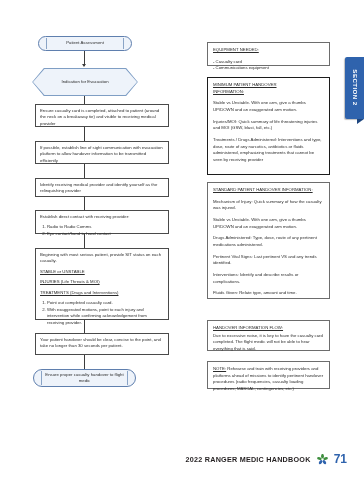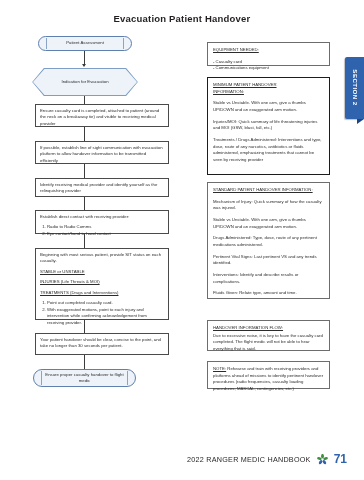--- a/index.html
+++ b/index.html
@@ -90,30 +90,29 @@
     border-left:2.5px solid transparent;border-right:2.5px solid transparent;
     border-top:3.5px solid #3c3c3c;
   }
 
   
   .footer{
     position:absolute;left:0;bottom:14px;width:364px;
     display:flex;align-items:center;justify-content:flex-end;padding-right:17px;
     box-sizing:border-box;gap:6px;
   }
-  .footer-text{font-size:7.2px;font-weight:normal;letter-spacing:.25px;color:#231f20;}
+  .footer-text{font-size:7.2px;font-weight:bold;letter-spacing:.25px;color:#231f20;}
   .footer-emblem{width:11px;height:11px;display:block;}
   .footer-page{font-size:12px;font-weight:bold;color:#2f63ad;}
 </style>
 </head>
 <body>
 
 <div class="page">
 
-  <div class="page-title">Evacuation Patient Handover</div>
 
   <div class="section-tab">
     <span>SECTION 2</span>
   </div>
   <div class="tab-fold"></div>
 
   <div class="node terminator" style="left:38px;top:36px;width:94px;height:15px;">
     <span>Patient Assessment</span>
   </div>
 

